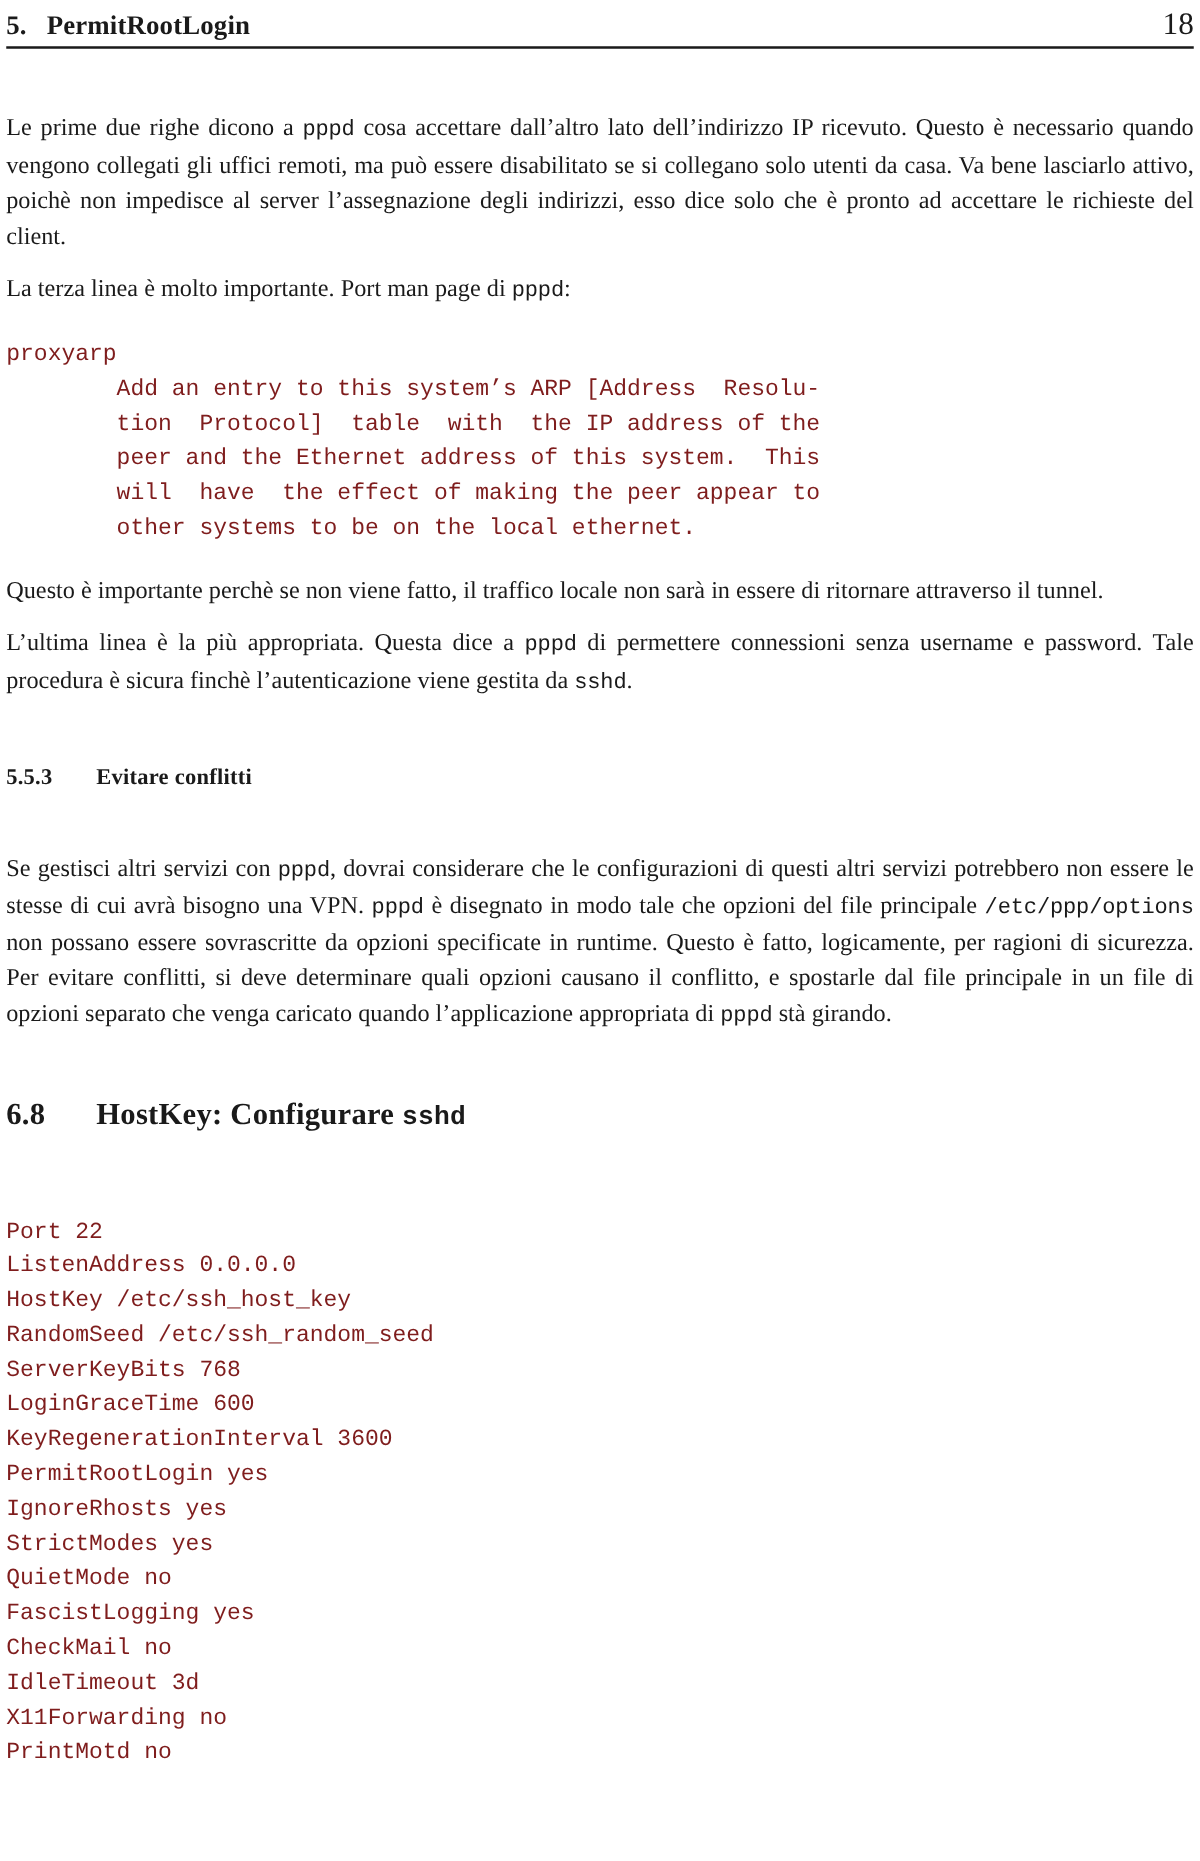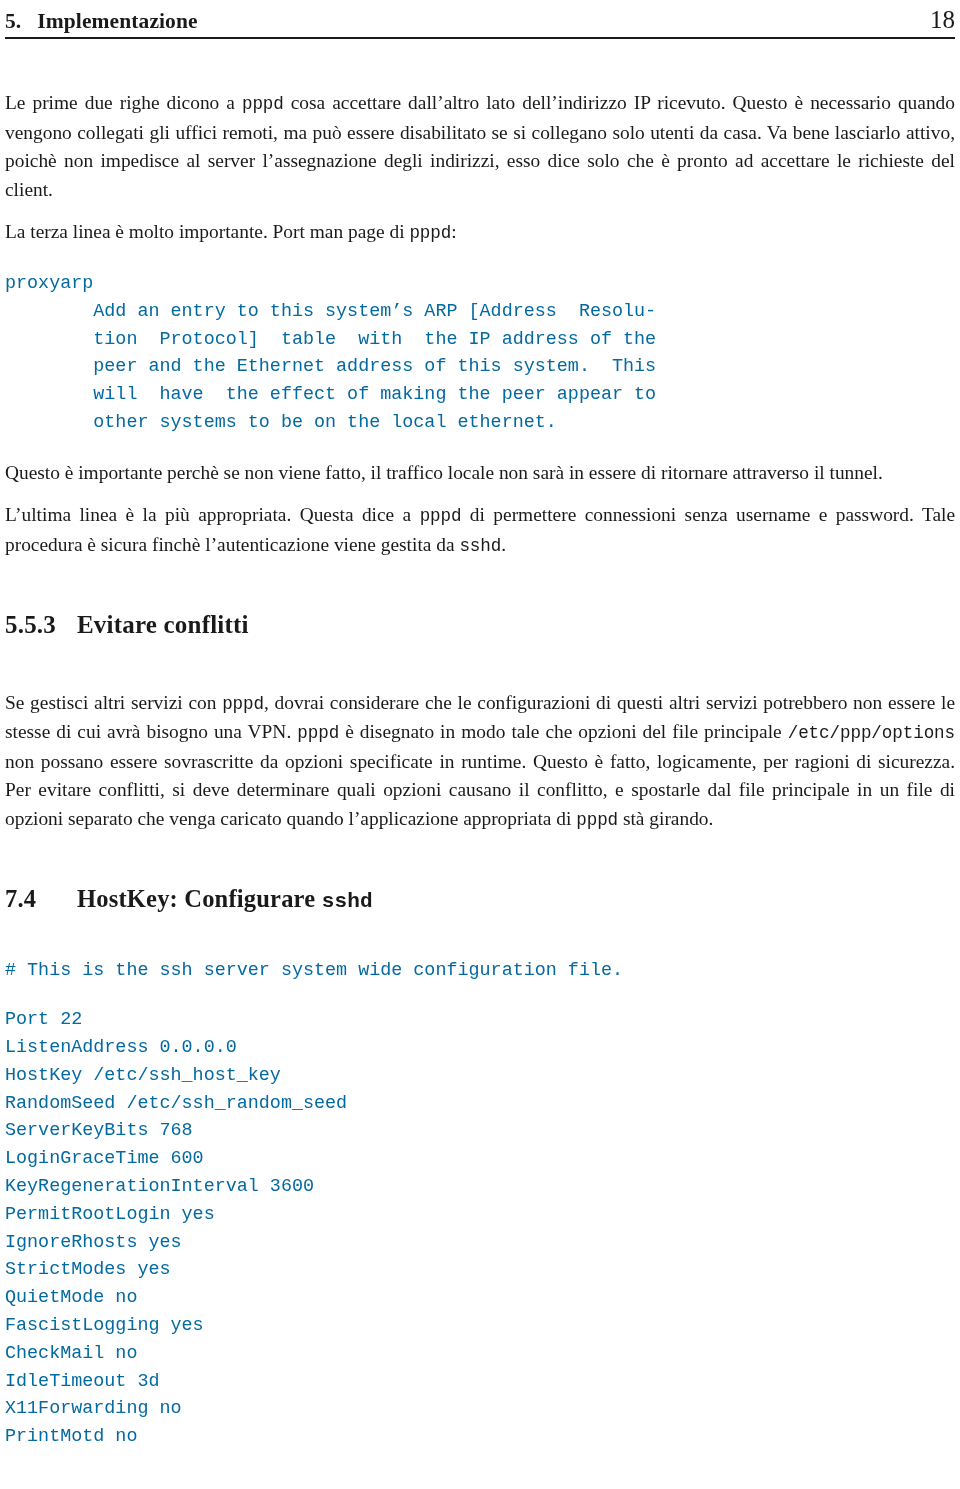--- a/index.html
+++ b/index.html
@@ -71,29 +71,29 @@
     font-size: 17.6px;
     letter-spacing: -0.1px;
   }
 
   
   pre.verbatim {
     margin: 0;
     font-family: "Liberation Mono", "DejaVu Sans Mono", monospace;
     font-size: 18.4px;
     line-height: 27.8px;
-    color: #0369a1;
+    color: #7f1d1d;
     white-space: pre;
     letter-spacing: 0px;
   }
 
   
   h3.subsub {
     margin: 0;
-    font-size: 25px;
+    font-size: 18px;
     font-weight: bold;
     letter-spacing: 0.2px;
   }
   h2.sect {
     margin: 0;
     font-size: 24.5px;
     font-weight: bold;
     letter-spacing: 0.2px;
   }
   .h-num { display: inline-block; }
@@ -106,21 +106,21 @@
   }
 </style>
 </head>
 <body>
 
 <div class="page">
 
   <div class="page-header">
     <div class="header-left">
       <span class="header-num">5.</span>
-      <span class="header-title">Implementazione</span>
+      <span class="header-title">PermitRootLogin</span>
     </div>
     <div class="header-pageno">18</div>
   </div>
 
   <div class="body-area">
 
     <div class="gap-lg"></div>
 
     <p class="para"><span>Le prime due righe dicono a </span><code class="tt">pppd</code><span> cosa accettare dall’altro lato dell’indirizzo IP ricevuto. Questo è necessario quando vengono collegati gli uffici remoti, ma può essere disabilitato se si collegano solo utenti da casa. Va bene lasciarlo attivo, poichè non impedisce al server l’assegnazione degli indirizzi, esso dice solo che è pronto ad accettare le richieste del client.</span></p>
 
@@ -148,28 +148,27 @@
     <div class="gap-lg"></div>
 
     <h3 class="subsub"><span class="h-num">5.5.3</span><span>Evitare conflitti</span></h3>
 
     <div class="gap-lg"></div>
 
     <p class="para"><span>Se gestisci altri servizi con </span><code class="tt">pppd</code><span>, dovrai considerare che le configurazioni di questi altri servizi potrebbero non essere le stesse di cui avrà bisogno una VPN. </span><code class="tt">pppd</code><span> è disegnato in modo tale che opzioni del file principale </span><code class="tt">/etc/ppp/options</code><span> non possano essere sovrascritte da opzioni specificate in runtime. Questo è fatto, logicamente, per ragioni di sicurezza. Per evitare conflitti, si deve determinare quali opzioni causano il conflitto, e spostarle dal file principale in un file di opzioni separato che venga caricato quando l’applicazione appropriata di </span><code class="tt">pppd</code><span> stà girando.</span></p>
 
     <div class="gap-lg"></div>
 
-    <h2 class="sect"><span class="h-num">7.4</span><span>HostKey: Configurare </span><span class="h-mono">sshd</span></h2>
+    <h2 class="sect"><span class="h-num">6.8</span><span>HostKey: Configurare </span><span class="h-mono">sshd</span></h2>
 
     <div class="gap-md"></div>
 
 
     <div class="gap-md"></div>
 
-    <pre class="verbatim"># This is the ssh server system wide configuration file.</pre>
 
     <div class="gap-md"></div>
 
     <pre class="verbatim" id="sshd-config-block">Port 22
 ListenAddress 0.0.0.0
 HostKey /etc/ssh_host_key
 RandomSeed /etc/ssh_random_seed
 ServerKeyBits 768
 LoginGraceTime 600
 KeyRegenerationInterval 3600

